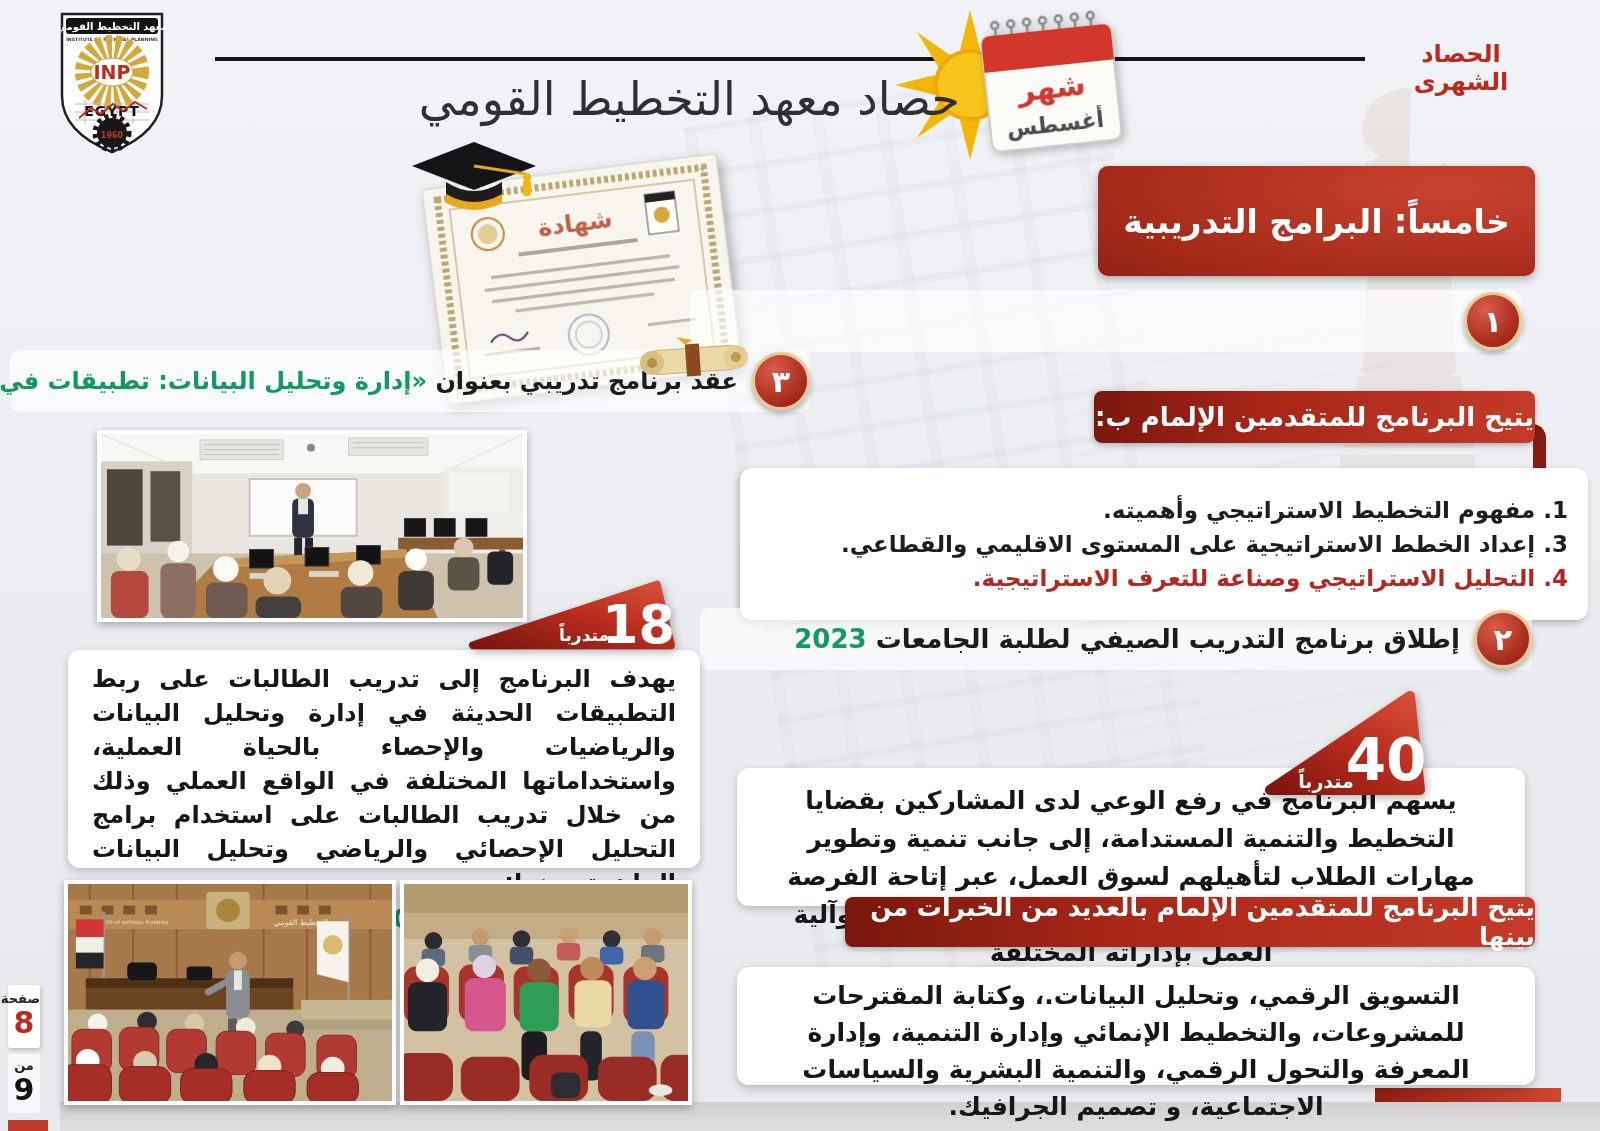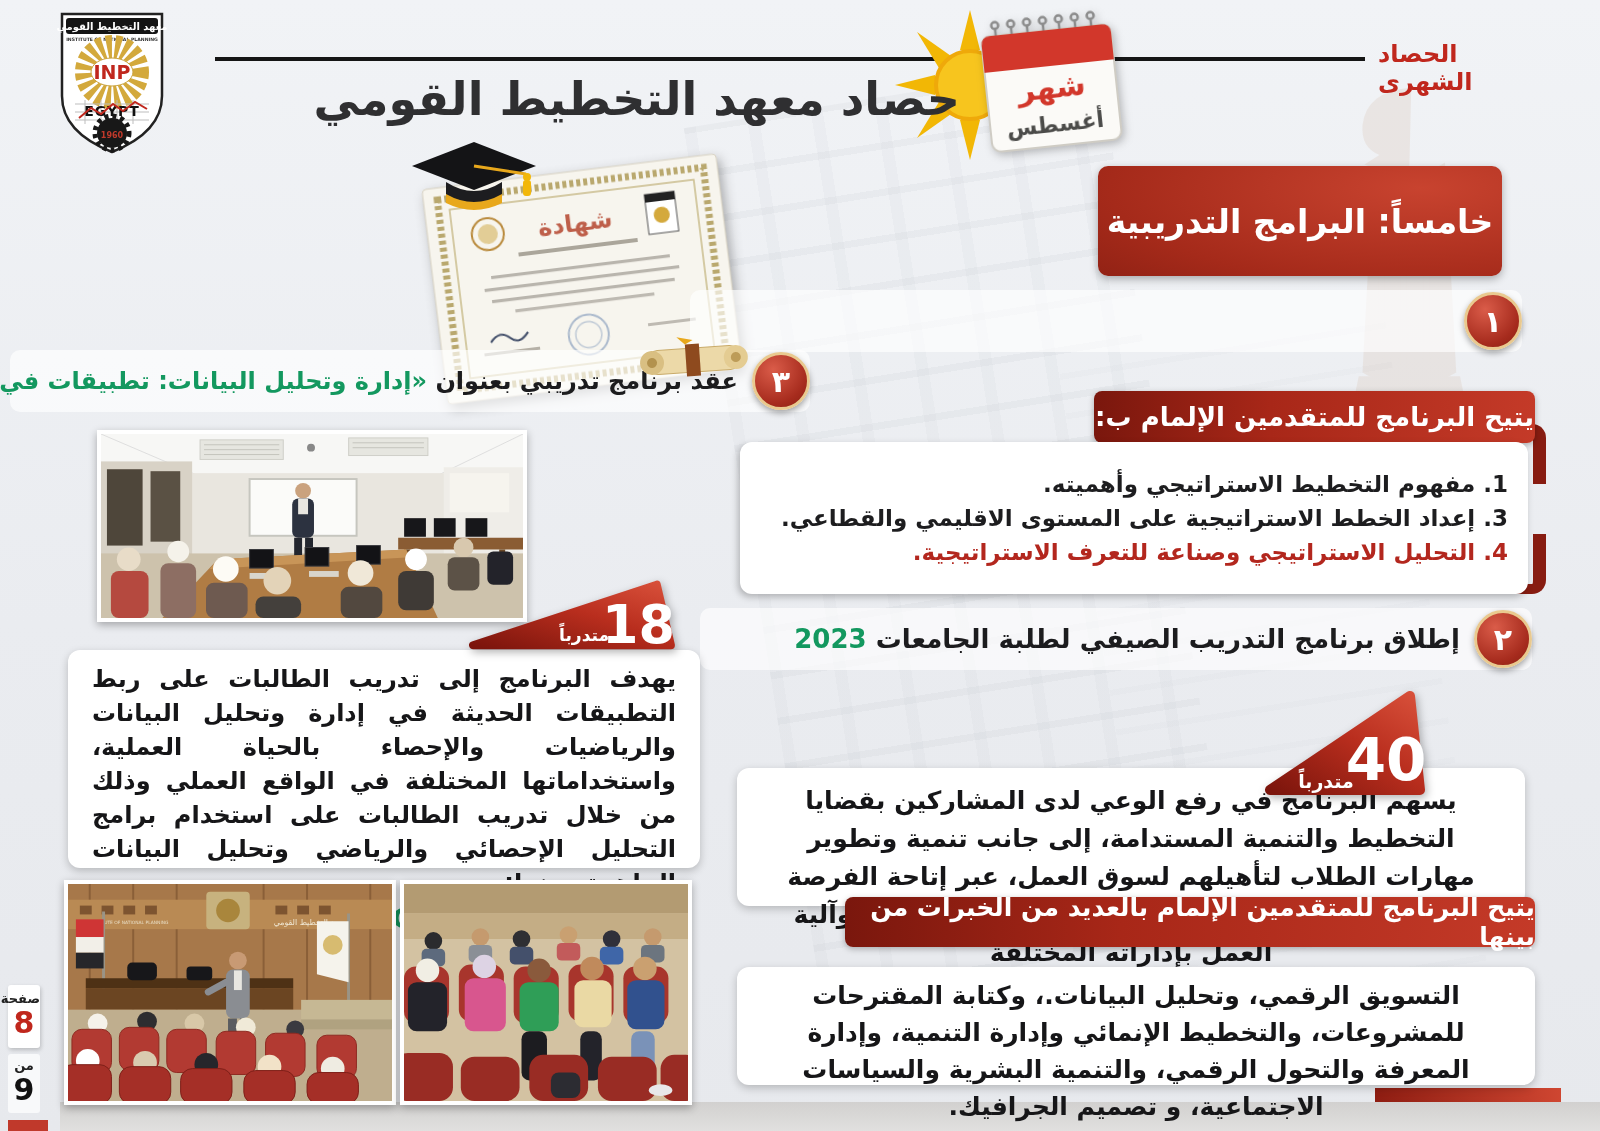--- a/index.html
+++ b/index.html
@@ -22,35 +22,35 @@
       repeating-linear-gradient(0deg, rgba(200,204,210,.22) 0 6px, rgba(255,255,255,0) 6px 40px);
     opacity:.4; z-index:0; }
   .eagle { left:1295px; top:80px; width:225px; height:450px; opacity:.15; z-index:0; }
   .footer-band { left:60px; top:1102px; width:1540px; height:29px;
     background:linear-gradient(180deg,#c6c3bf,#dddbd7); opacity:.65; z-index:1; }
 
   
   .logo { left:52px; top:12px; width:120px; height:142px; z-index:3; }
   .head-line { left:215px; top:57px; width:1150px; height:4px; background:#151515; z-index:2; }
   .masthead { left:1378px; top:40px; width:166px; font-size:24px; font-weight:bold;
-    color:#c0271d; text-align:left; z-index:3; }
-  .page-title { left:320px; top:72px; width:640px; font-size:46px; font-weight:bold;
+    color:#c0271d; text-align:center; z-index:3; }
+  .page-title { left:320px; top:72px; width:640px; font-size:46px; font-weight:normal;
     color:#2f2f31; white-space:nowrap; z-index:3; }
   .sun { left:895px; top:10px; width:150px; height:150px; z-index:2; }
   .calendar { left:980px; top:14px; width:142px; height:138px; transform:rotate(-6deg);
     filter:drop-shadow(2px 3px 4px rgba(0,0,0,.25)); z-index:3; }
 
   
   .certificate { left:432px; top:168px; width:300px; height:222px; transform:rotate(-7deg);
     filter:drop-shadow(3px 5px 6px rgba(0,0,0,.3)); z-index:2; }
   .grad-cap { left:408px; top:136px; width:132px; height:88px; z-index:4; }
   .scroll { left:638px; top:332px; width:112px; height:58px; transform:rotate(-4deg); z-index:4; }
 
   
-  .section-banner { left:1098px; top:166px; width:404px; height:110px; border-radius:10px;
+  .section-banner { left:1098px; top:166px; width:437px; height:110px; border-radius:10px;
     background:radial-gradient(140% 160% at 80% 20%, #c8432f 0%, #a52a1a 55%, #7c190e 100%);
     color:#fff; font-size:33px; font-weight:bold; display:flex; align-items:center;
     justify-content:center; box-shadow:0 3px 8px rgba(0,0,0,.3); z-index:3; }
 
   
   .item { display:flex; align-items:center; gap:14px; background:rgba(255,255,255,.65);
     border-radius:10px; z-index:3; }
   .item-1 { left:690px; top:290px; width:832px; height:62px; }
   .item-2 { left:700px; top:608px; width:832px; height:62px; }
   .item-3 { left:10px;  top:350px; width:800px; height:62px; }
@@ -70,21 +70,21 @@
   .banner-1 { left:1094px; top:391px; width:441px; height:52px; font-size:26px; }
   .banner-2 { left:845px;  top:897px; width:690px; height:50px; font-size:25px; }
 
   
   .bracket { border-color:#871c11; border-style:solid; border-width:0; z-index:2; }
   .bracket-top { left:1500px; top:424px; width:46px; height:60px;
     border-top-width:10px; border-left-width:0; border-right-width:13px; border-top-left-radius:0;
     border-top-right-radius:14px; }
   .bracket-bottom { left:1500px; top:534px; width:46px; height:60px;
     border-bottom-width:10px; border-right-width:13px; border-bottom-right-radius:14px; }
-  .objectives-card { left:740px; top:442px; width:788px; height:152px; background:#fff;
+  .objectives-card { left:740px; top:468px; width:848px; height:152px; background:#fff;
     border-radius:12px; box-shadow:-2px 3px 7px rgba(0,0,0,.25); padding:8px 20px;
     z-index:3; display:flex; flex-direction:column; justify-content:center; }
   .obj { font-size:23px; font-weight:bold; line-height:34px; text-align:right; white-space:nowrap; }
   .obj .obj-num { display:inline-block; margin-left:8px; }
   .obj-black { color:#1d1d1f; }
   .obj-red { color:#b3271e; }
 
   
   .badge-40 { left:1262px; top:688px; width:168px; height:114px; z-index:4;
     filter:drop-shadow(2px 3px 4px rgba(0,0,0,.3)); }

